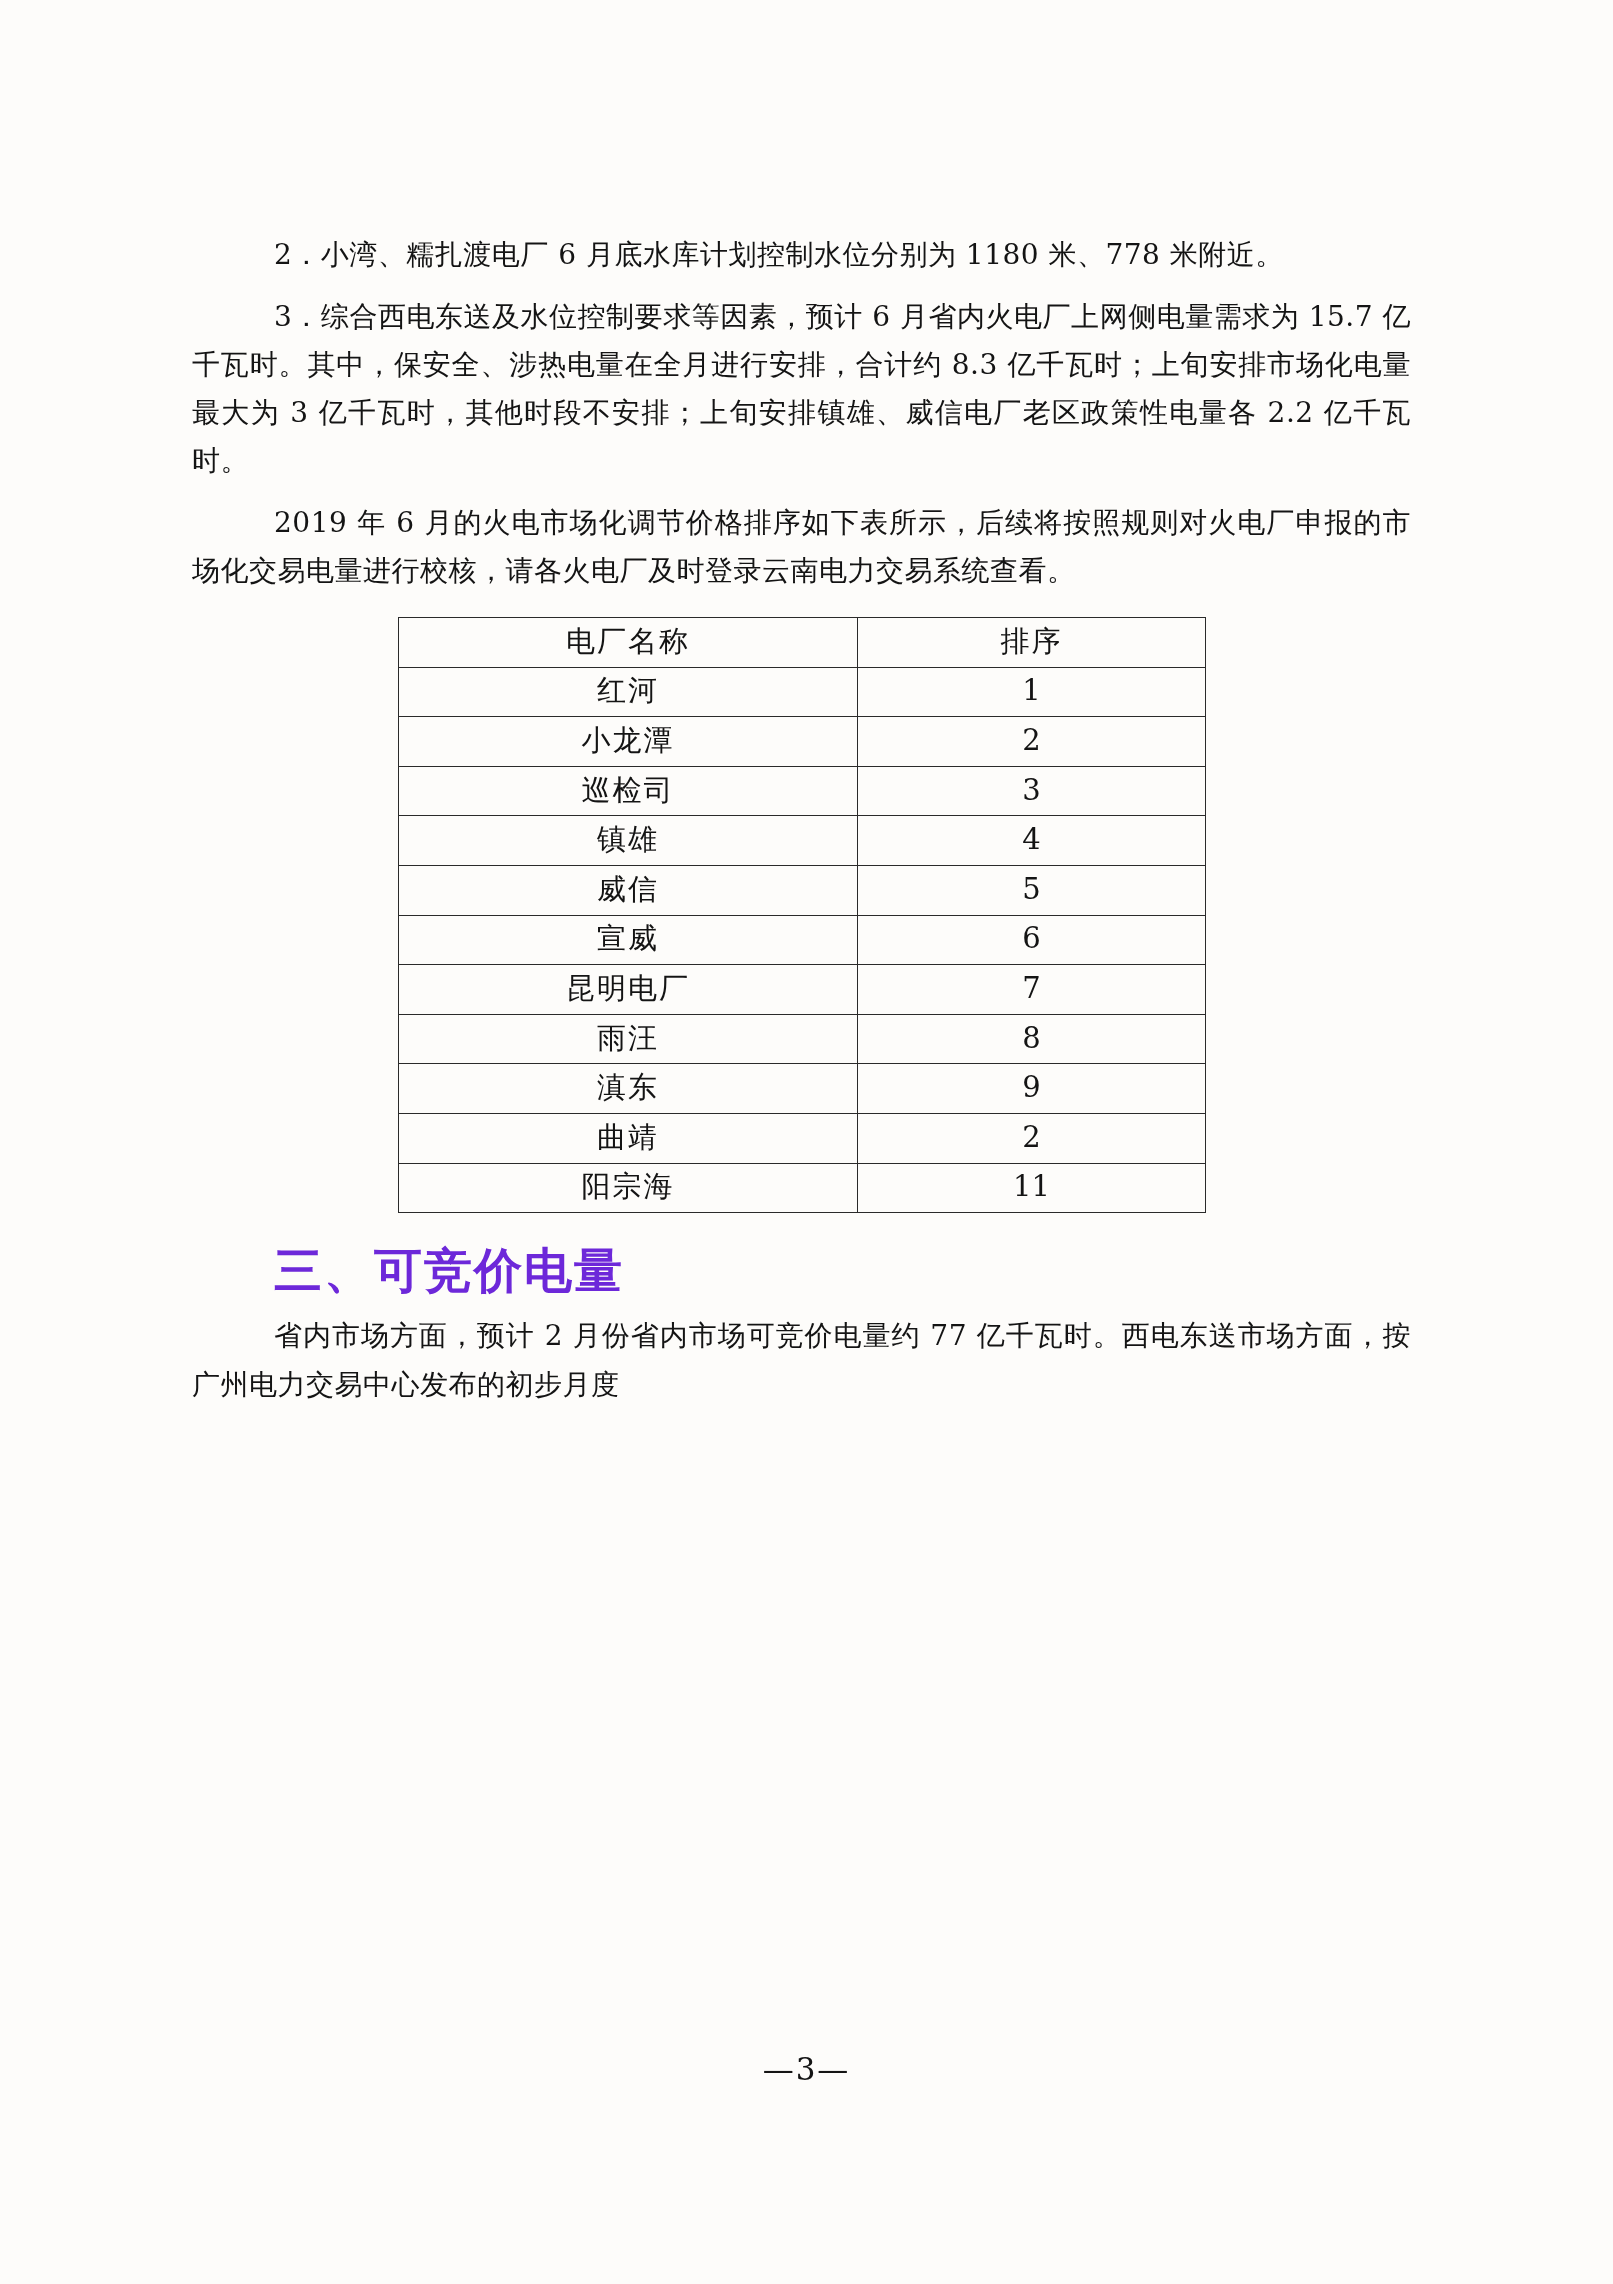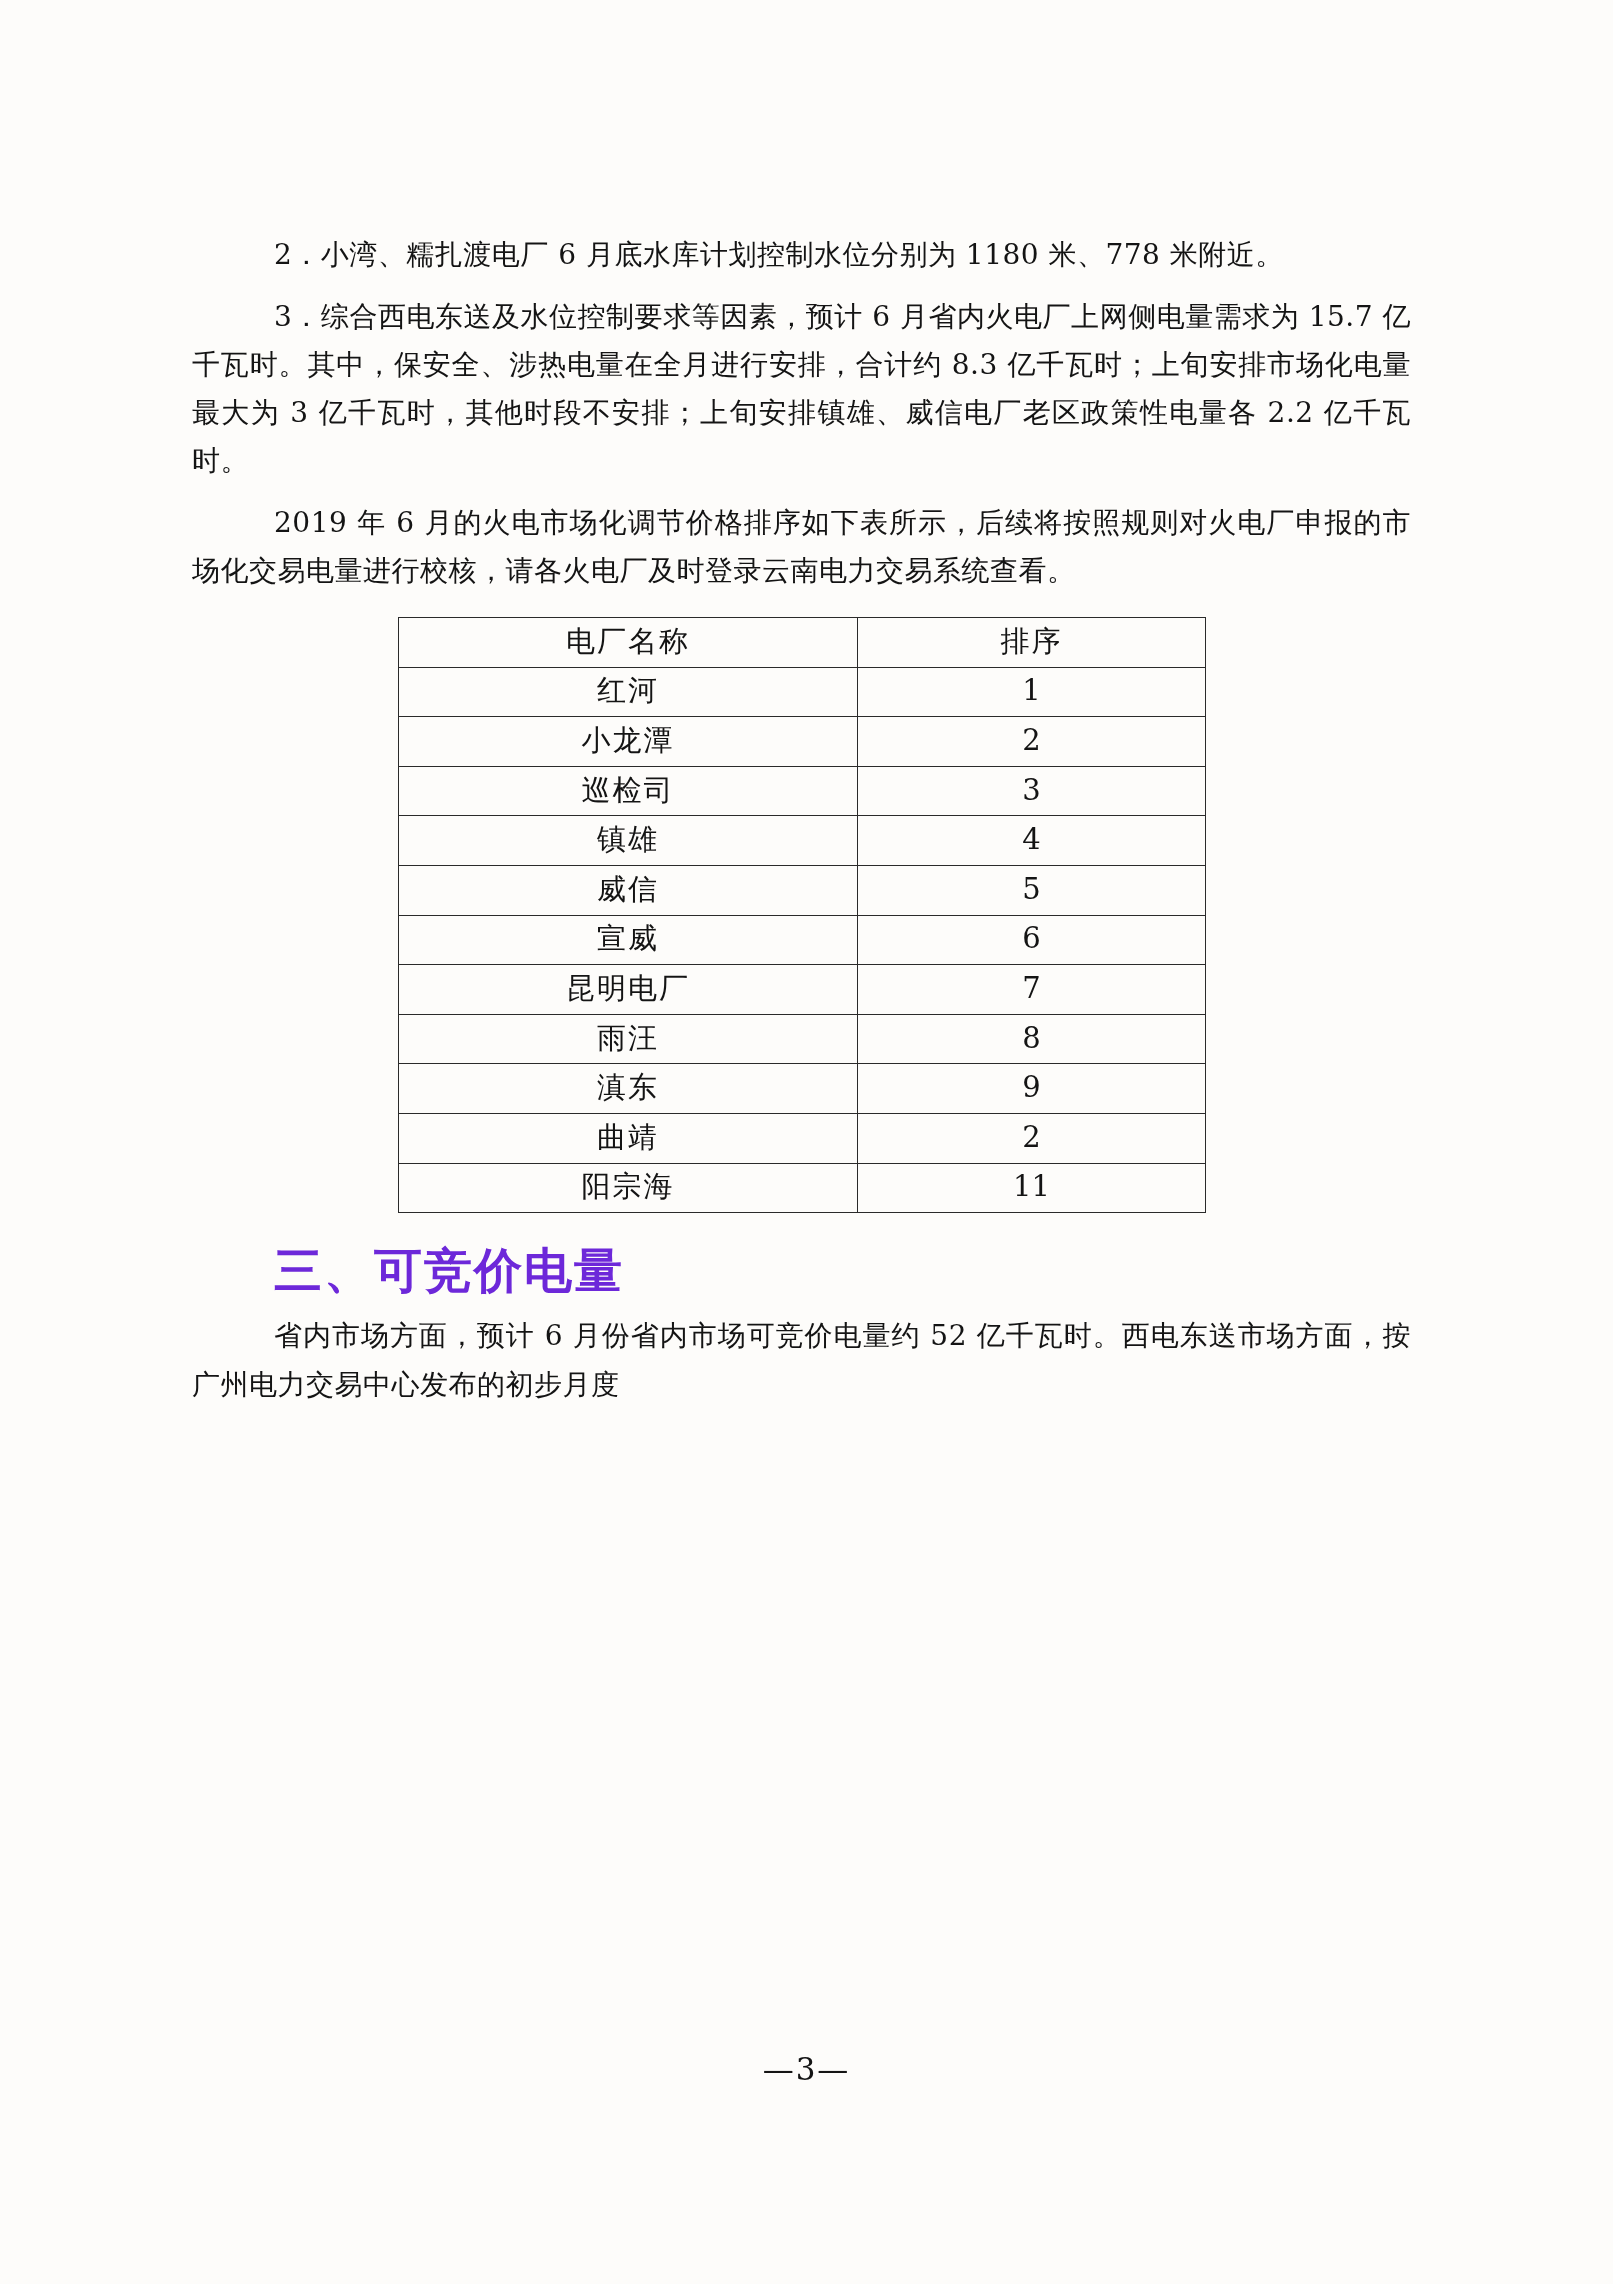--- a/index.html
+++ b/index.html
@@ -158,19 +158,19 @@
         </tr>
         <tr>
           <td class="name-cell">阳宗海</td>
           <td>11</td>
         </tr>
       </tbody>
     </table>
 
     <h2 class="heading">三、可竞价电量</h2>
 
-    <p class="para indent">省内市场方面，预计 6 月份省内市场可竞价电量约 52 亿千瓦时。西电东送市场方面，按广州电力交易中心发布的初步月度</p>
+    <p class="para indent">省内市场方面，预计 2 月份省内市场可竞价电量约 77 亿千瓦时。西电东送市场方面，按广州电力交易中心发布的初步月度</p>
 
   </div>
 
   <div class="footer">—3—</div>
 </div>
 
 
 </body></html>

